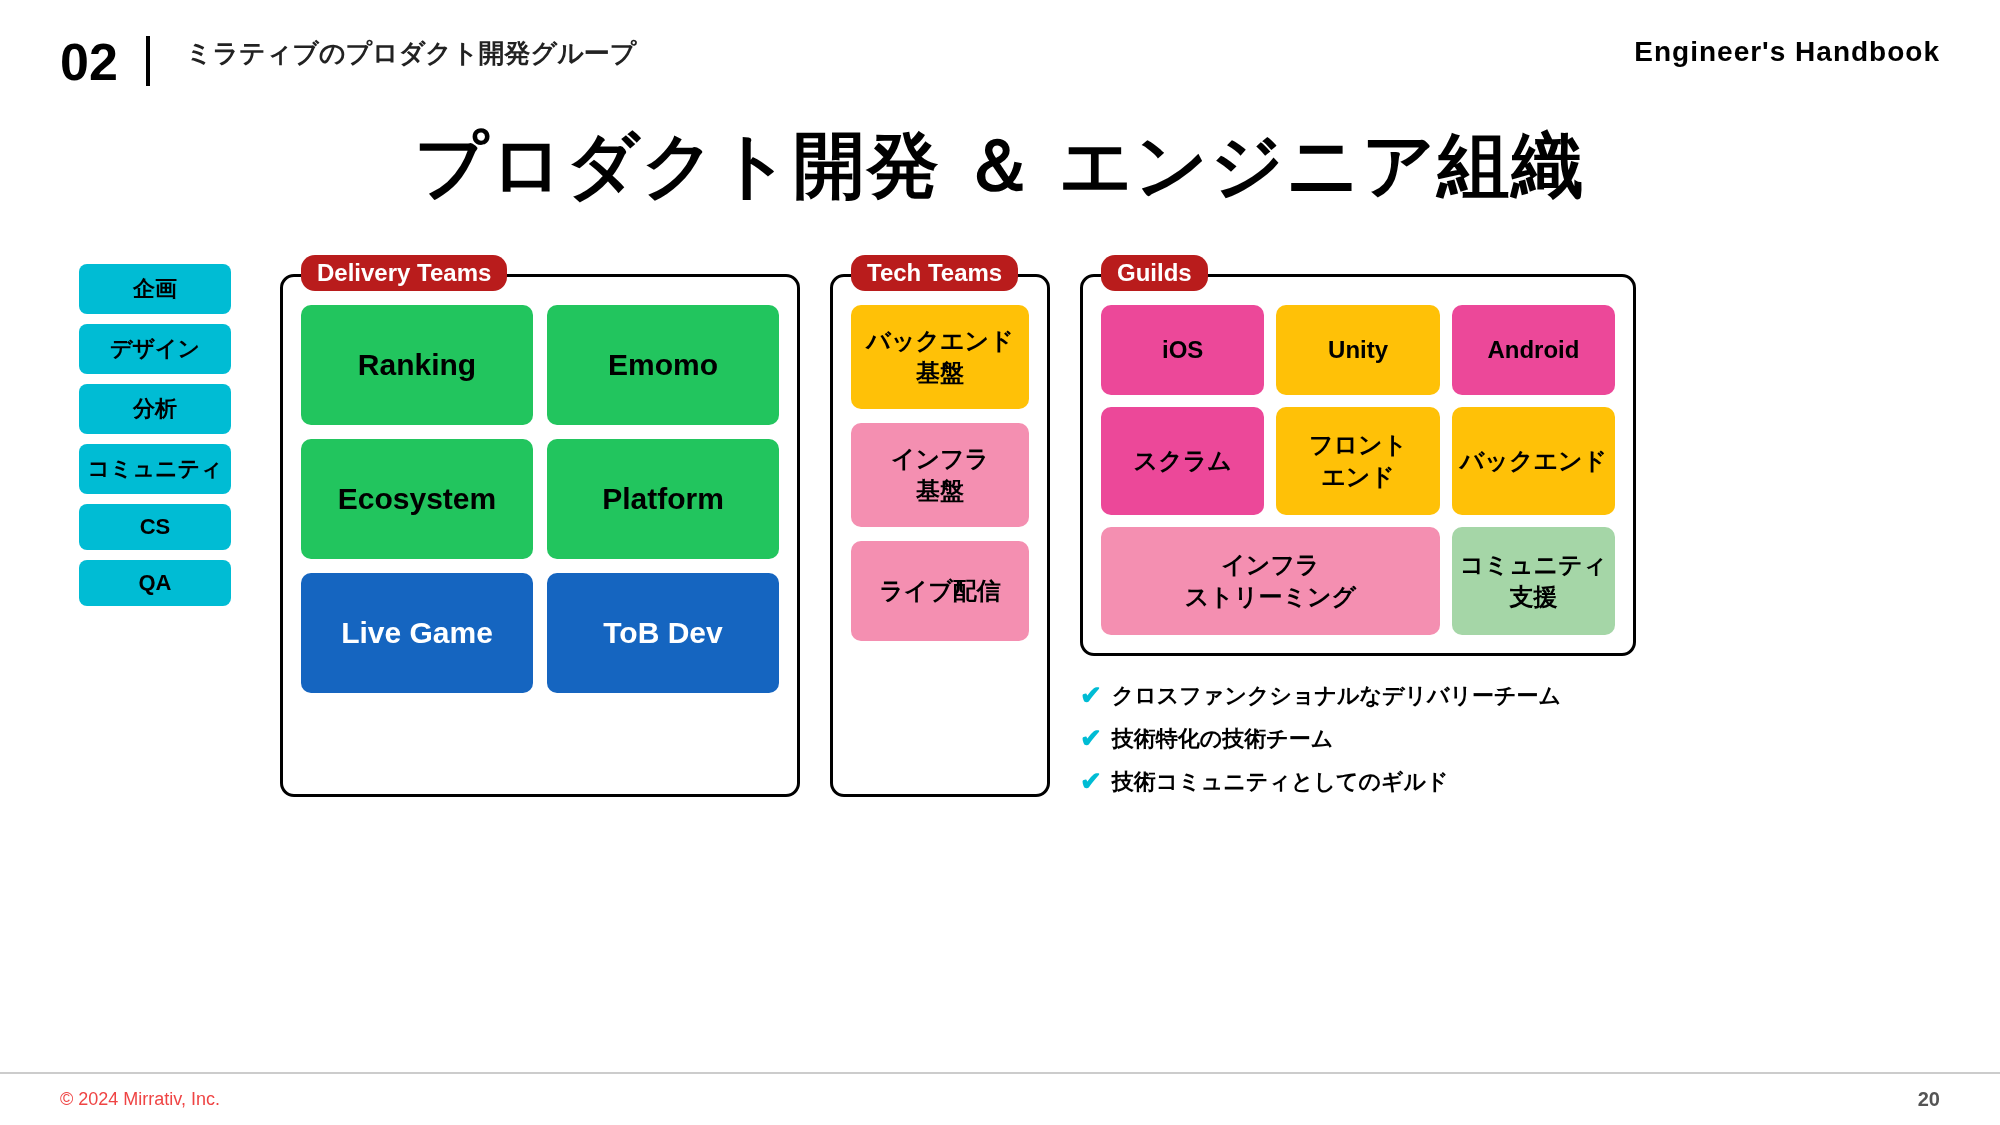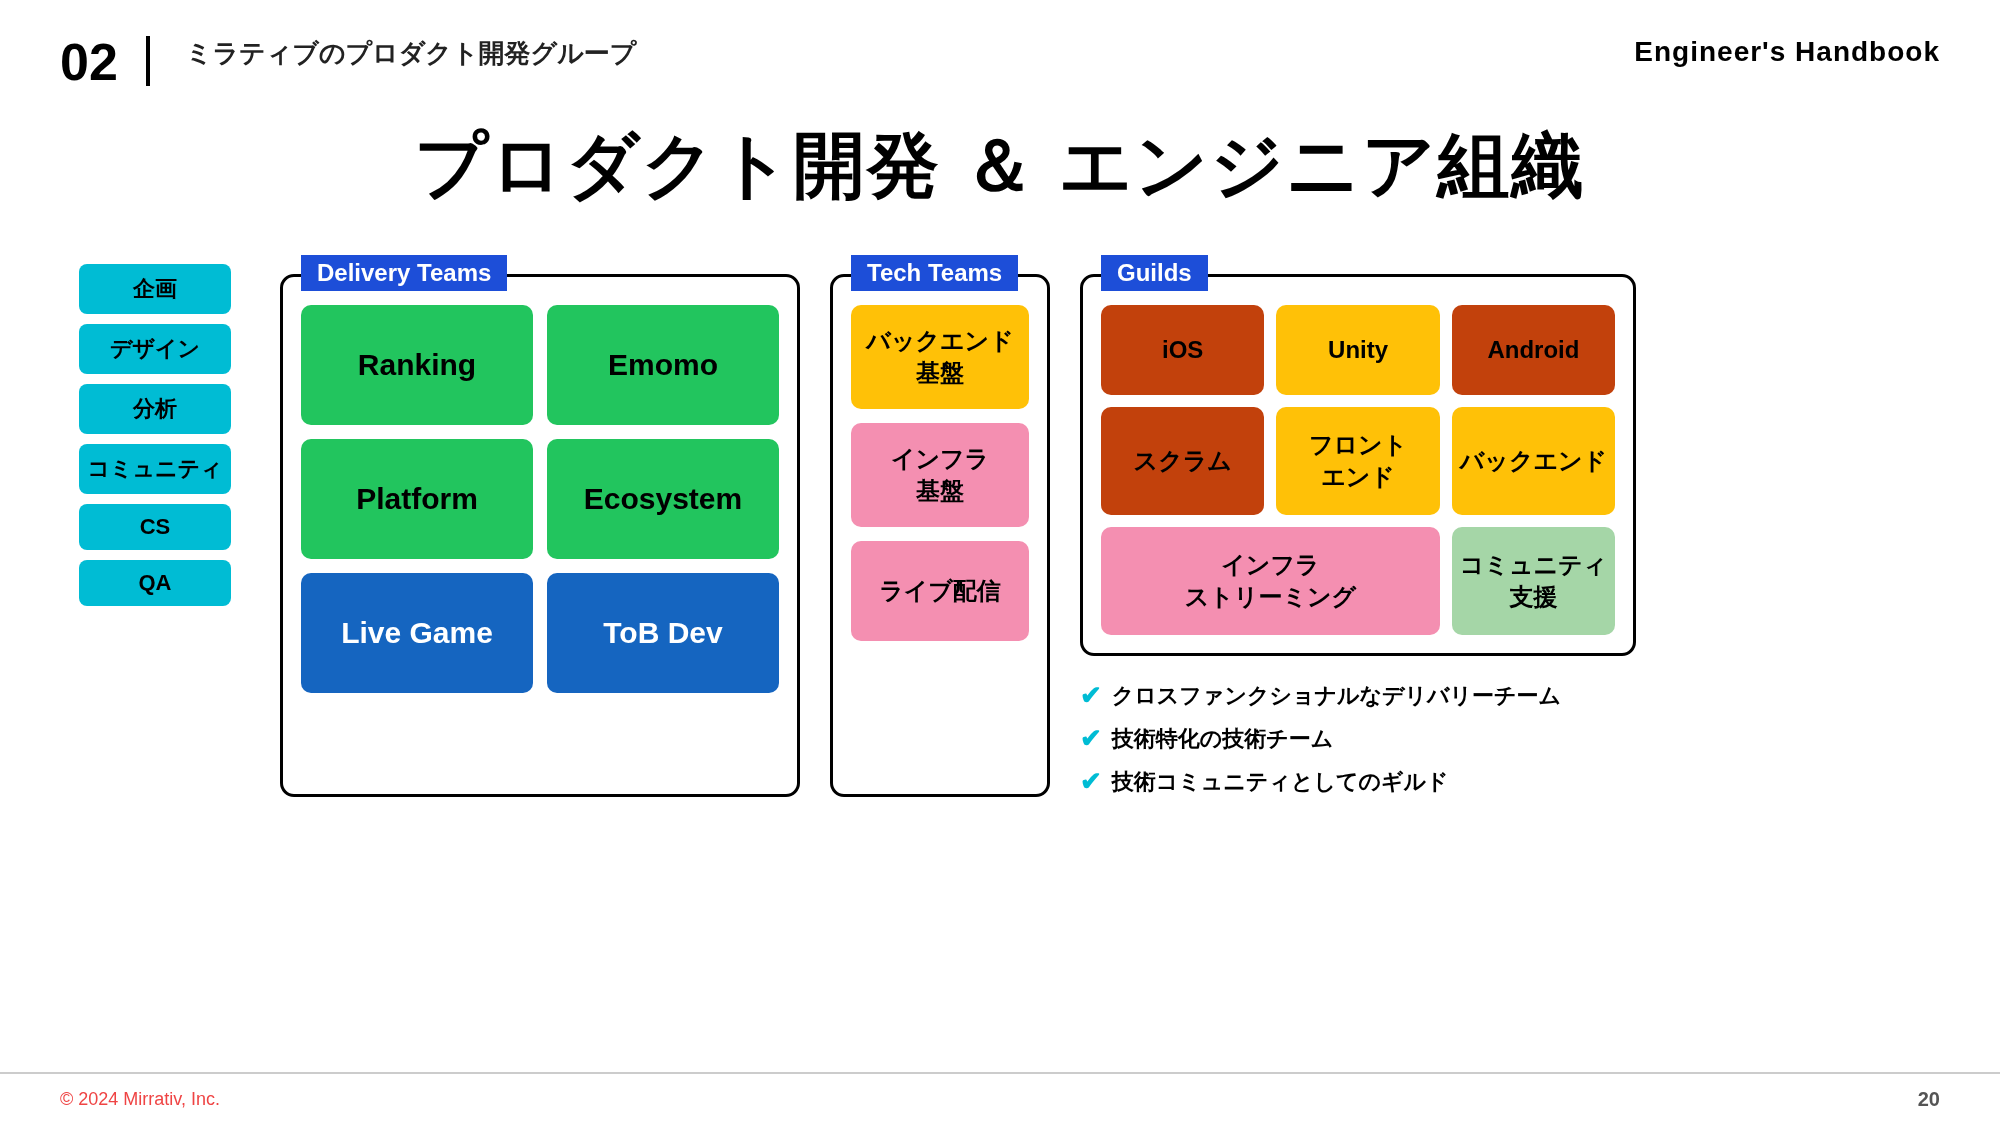--- a/index.html
+++ b/index.html
@@ -101,26 +101,26 @@
     .teams-section {
       border: 3px solid #000;
       border-radius: 14px;
       padding: 18px 18px 18px 18px;
       position: relative;
     }
     .section-label {
       position: absolute;
       top: -22px;
       left: 18px;
-      background: #1d4ed8;
+      background: #b91c1c;
       color: #fff;
       font-size: 24px;
       font-weight: 900;
       padding: 4px 16px;
-      border-radius: 0;
+      border-radius: 14px;
     }
 
     
     .delivery-section {
       min-width: 520px;
       margin-top: 10px;
     }
     .delivery-grid {
       display: grid;
       grid-template-columns: 1fr 1fr;
@@ -191,21 +191,21 @@
       padding: 22px 8px;
       text-align: center;
       font-size: 24px;
       font-weight: 700;
       color: #000;
       min-height: 90px;
       display: flex;
       align-items: center;
       justify-content: center;
     }
-    .guild-cell.cyan { background: #c2410c; }
+    .guild-cell.cyan { background: #ec4899; }
     .guild-cell.yellow { background: #ffc107; }
     .guild-cell.green { background: #a5d6a7; }
     .guild-cell.pink { background: #f48fb1; }
     .guild-cell.span2 { grid-column: span 2; }
 
     
     .check-list {
       margin-top: 24px;
       display: flex;
       flex-direction: column;
@@ -270,22 +270,22 @@
     <div class="engineer-item">コミュニティ</div>
     <div class="engineer-item">CS</div>
     <div class="engineer-item">QA</div>
   </div>
 
   <div class="teams-section delivery-section">
     <div class="section-label">Delivery Teams</div>
     <div class="delivery-grid">
       <div class="delivery-cell">Ranking</div>
       <div class="delivery-cell">Emomo</div>
+      <div class="delivery-cell">Ecosystem</div>
       <div class="delivery-cell">Platform</div>
-      <div class="delivery-cell">Ecosystem</div>
       <div class="delivery-cell blue-dark">Live Game</div>
       <div class="delivery-cell blue-dark">ToB Dev</div>
     </div>
   </div>
 
   <div class="teams-section tech-section">
     <div class="section-label">Tech Teams</div>
     <div class="tech-grid">
       <div class="tech-cell yellow">
         <span style="white-space:pre-line;">バックエンド

